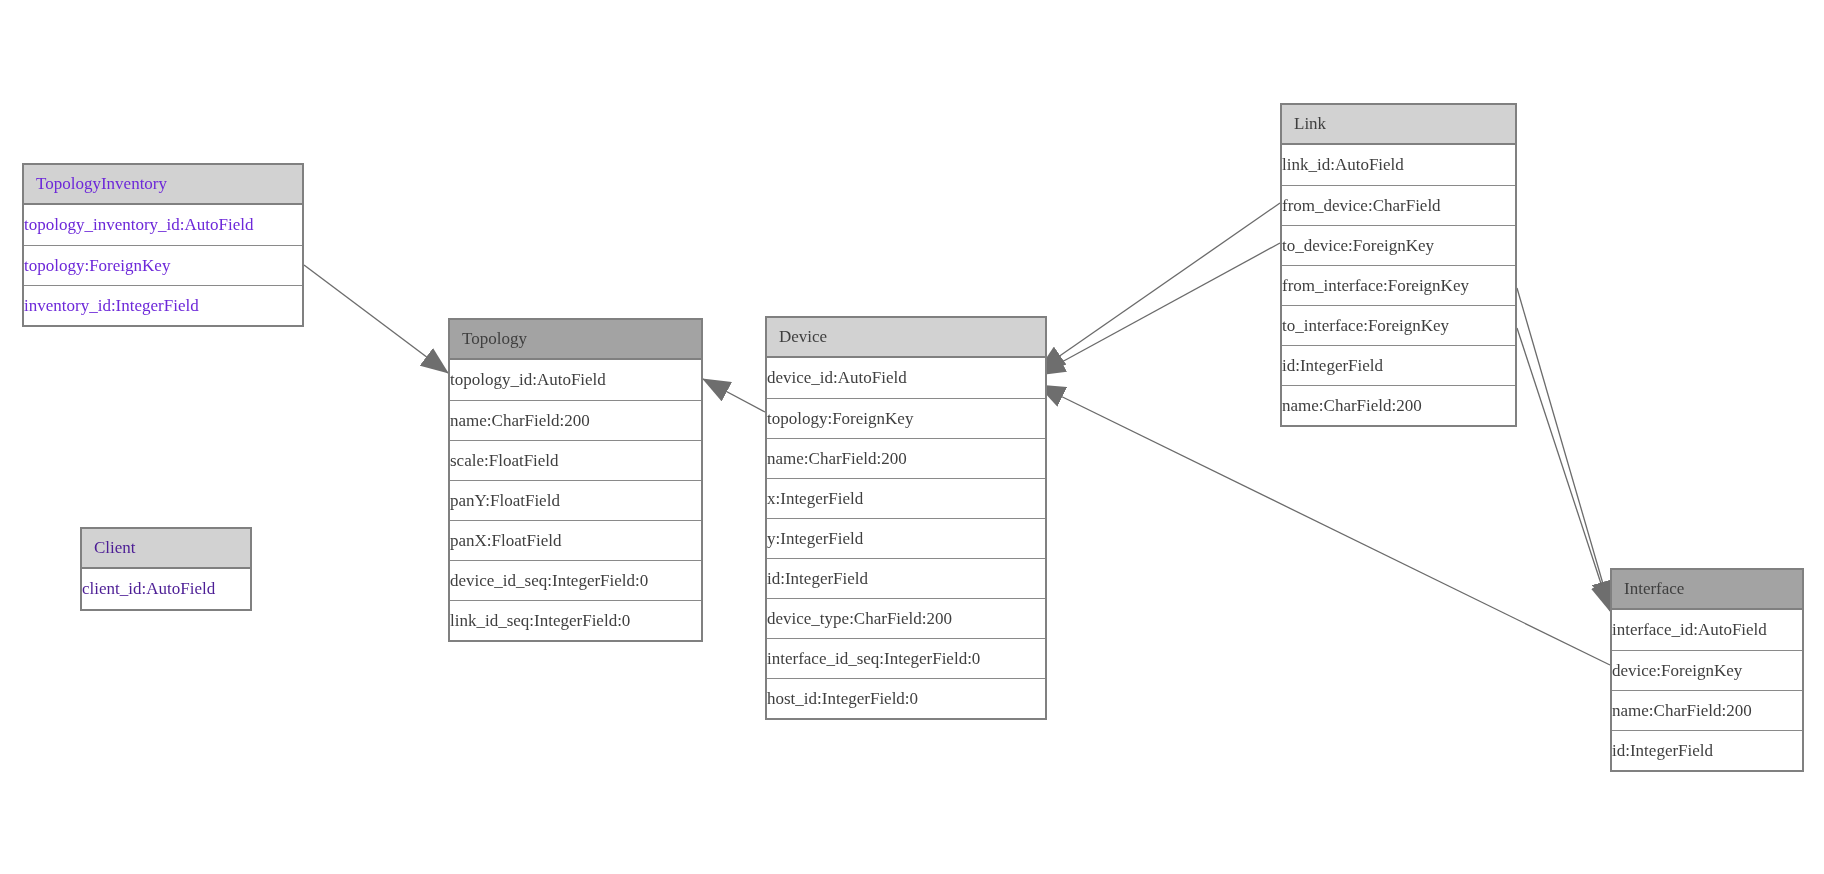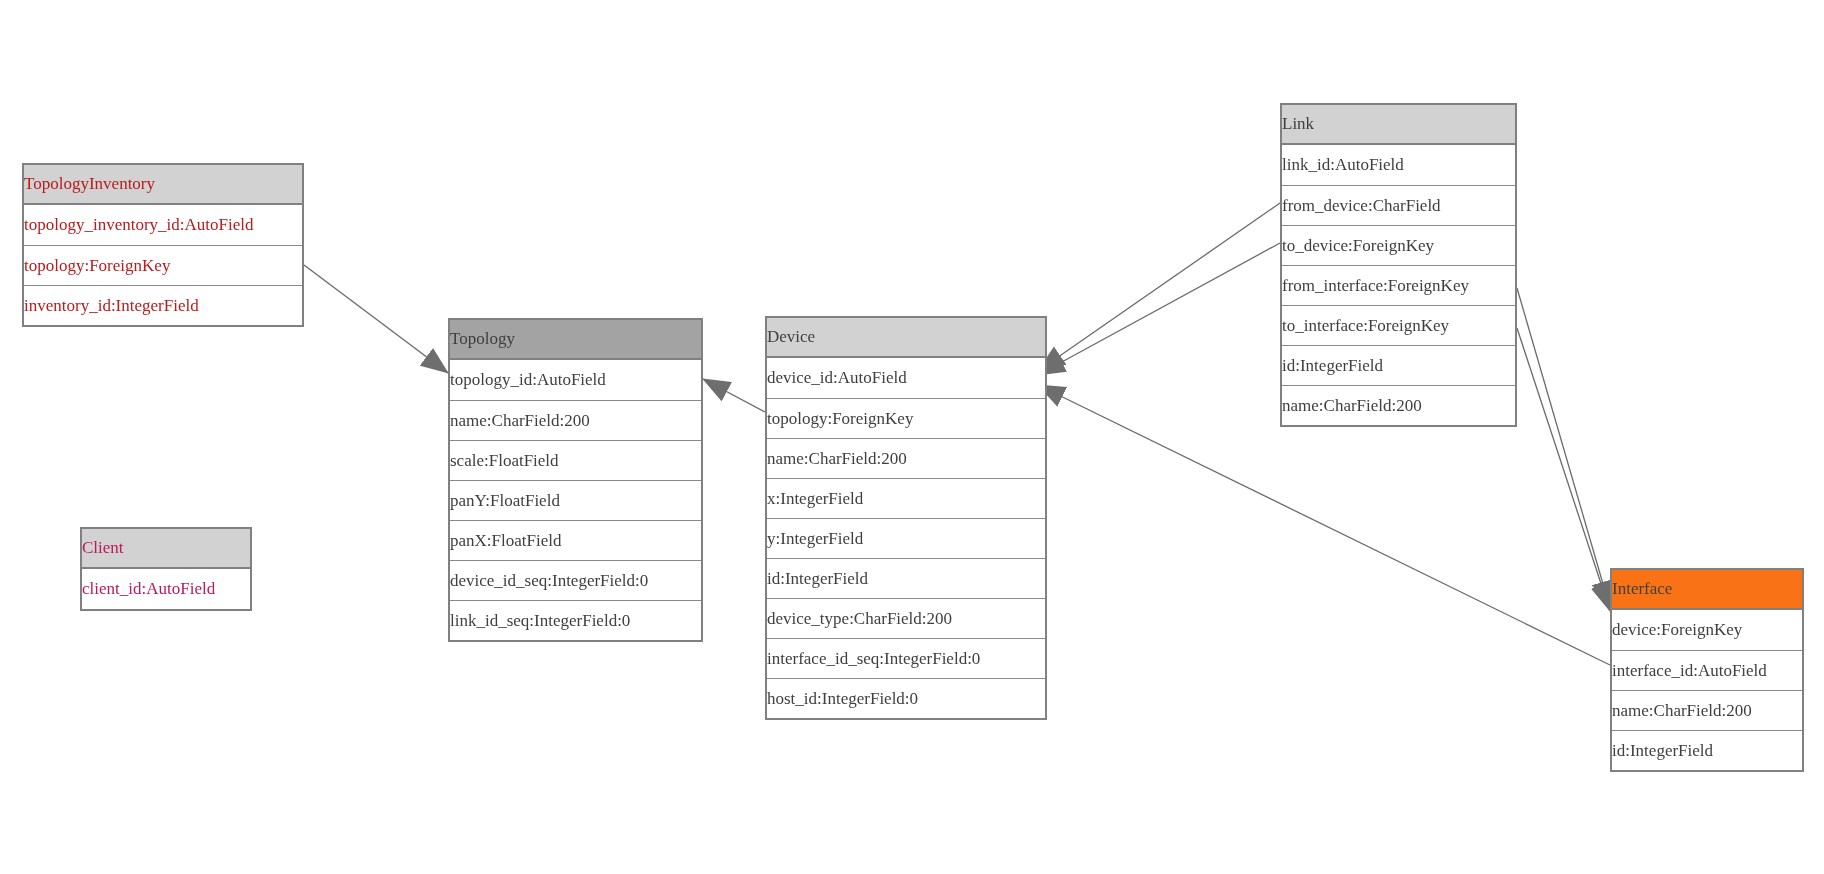--- a/index.html
+++ b/index.html
@@ -28,20 +28,21 @@
     border: 2px solid #808080;
     color: #3f3f3f;
     font-size: 17px;
     z-index: 2;
   }
   .entity-header {
     box-sizing: border-box;
     height: 40px;
     display: flex;
     align-items: center;
+    padding-left: 12px;
     background: #d2d2d2;
     border-bottom: 2px solid #808080;
     white-space: nowrap;
     overflow: hidden;
   }
   .entity-field {
     box-sizing: border-box;
     height: 40px;
     display: flex;
     align-items: center;
@@ -66,37 +67,37 @@
       </defs>
       <line x1="304" y1="265" x2="448" y2="373" stroke="#6b6b6b" stroke-width="1.3" marker-end="url(#arrowhead)"></line>
       <line x1="765" y1="412" x2="703" y2="379" stroke="#6b6b6b" stroke-width="1.3" marker-end="url(#arrowhead)"></line>
       <line x1="1280" y1="203" x2="1038" y2="371" stroke="#6b6b6b" stroke-width="1.3" marker-end="url(#arrowhead)"></line>
       <line x1="1280" y1="243" x2="1038" y2="375" stroke="#6b6b6b" stroke-width="1.3" marker-end="url(#arrowhead)"></line>
       <line x1="1610" y1="665" x2="1038" y2="385" stroke="#6b6b6b" stroke-width="1.3" marker-end="url(#arrowhead)"></line>
       <line x1="1517" y1="288" x2="1610" y2="608" stroke="#6b6b6b" stroke-width="1.3" marker-end="url(#arrowhead)"></line>
       <line x1="1517" y1="328" x2="1610" y2="611" stroke="#6b6b6b" stroke-width="1.3" marker-end="url(#arrowhead)"></line>
     </svg>
 
-<div class="entity" style="left: 22px; top: 163px; width: 282px; border-color: rgb(128, 128, 128); color: #b91c1c;">
+<div class="entity" style="left: 22px; top: 163px; width: 282px; border-color: rgb(128, 128, 128); color: #6d28d9;">
       <div class="entity-header" style="background: rgb(210, 210, 210); border-bottom-color: rgb(128, 128, 128);">TopologyInventory</div>
       <div class="entity-field">topology_inventory_id:AutoField</div>
       <div class="entity-field">topology:ForeignKey</div>
       <div class="entity-field">inventory_id:IntegerField</div>
     </div>
     <div class="entity" style="left: 448px; top: 318px; width: 255px; border-color: rgb(128, 128, 128); color: rgb(63, 63, 63);">
       <div class="entity-header" style="background: #a3a3a3; border-bottom-color: rgb(128, 128, 128);">Topology</div>
       <div class="entity-field">topology_id:AutoField</div>
       <div class="entity-field">name:CharField:200</div>
       <div class="entity-field">scale:FloatField</div>
       <div class="entity-field">panY:FloatField</div>
       <div class="entity-field">panX:FloatField</div>
       <div class="entity-field">device_id_seq:IntegerField:0</div>
       <div class="entity-field">link_id_seq:IntegerField:0</div>
     </div>
-    <div class="entity" style="left: 80px; top: 527px; width: 172px; border-color: rgb(128, 128, 128); color: #be185d;">
+    <div class="entity" style="left: 80px; top: 527px; width: 172px; border-color: rgb(128, 128, 128); color: #4c1d95;">
       <div class="entity-header" style="background: rgb(210, 210, 210); border-bottom-color: rgb(128, 128, 128);">Client</div>
       <div class="entity-field">client_id:AutoField</div>
     </div>
     <div class="entity" style="left: 765px; top: 316px; width: 282px; border-color: rgb(128, 128, 128); color: rgb(63, 63, 63);">
       <div class="entity-header" style="background: rgb(210, 210, 210); border-bottom-color: rgb(128, 128, 128);">Device</div>
       <div class="entity-field">device_id:AutoField</div>
       <div class="entity-field">topology:ForeignKey</div>
       <div class="entity-field">name:CharField:200</div>
       <div class="entity-field">x:IntegerField</div>
       <div class="entity-field">y:IntegerField</div>
@@ -109,19 +110,19 @@
       <div class="entity-header" style="background: rgb(210, 210, 210); border-bottom-color: rgb(128, 128, 128);">Link</div>
       <div class="entity-field">link_id:AutoField</div>
       <div class="entity-field">from_device:CharField</div>
       <div class="entity-field">to_device:ForeignKey</div>
       <div class="entity-field">from_interface:ForeignKey</div>
       <div class="entity-field">to_interface:ForeignKey</div>
       <div class="entity-field">id:IntegerField</div>
       <div class="entity-field">name:CharField:200</div>
     </div>
     <div class="entity" style="left: 1610px; top: 568px; width: 194px; border-color: rgb(128, 128, 128); color: rgb(63, 63, 63);">
-      <div class="entity-header" style="background: #f97316; border-bottom-color: rgb(128, 128, 128);">Interface</div>
+      <div class="entity-header" style="background: #a3a3a3; border-bottom-color: rgb(128, 128, 128);">Interface</div>
+      <div class="entity-field">interface_id:AutoField</div>
       <div class="entity-field">device:ForeignKey</div>
-      <div class="entity-field">interface_id:AutoField</div>
       <div class="entity-field">name:CharField:200</div>
       <div class="entity-field">id:IntegerField</div>
     </div>
   </div>
 
 </body></html>

